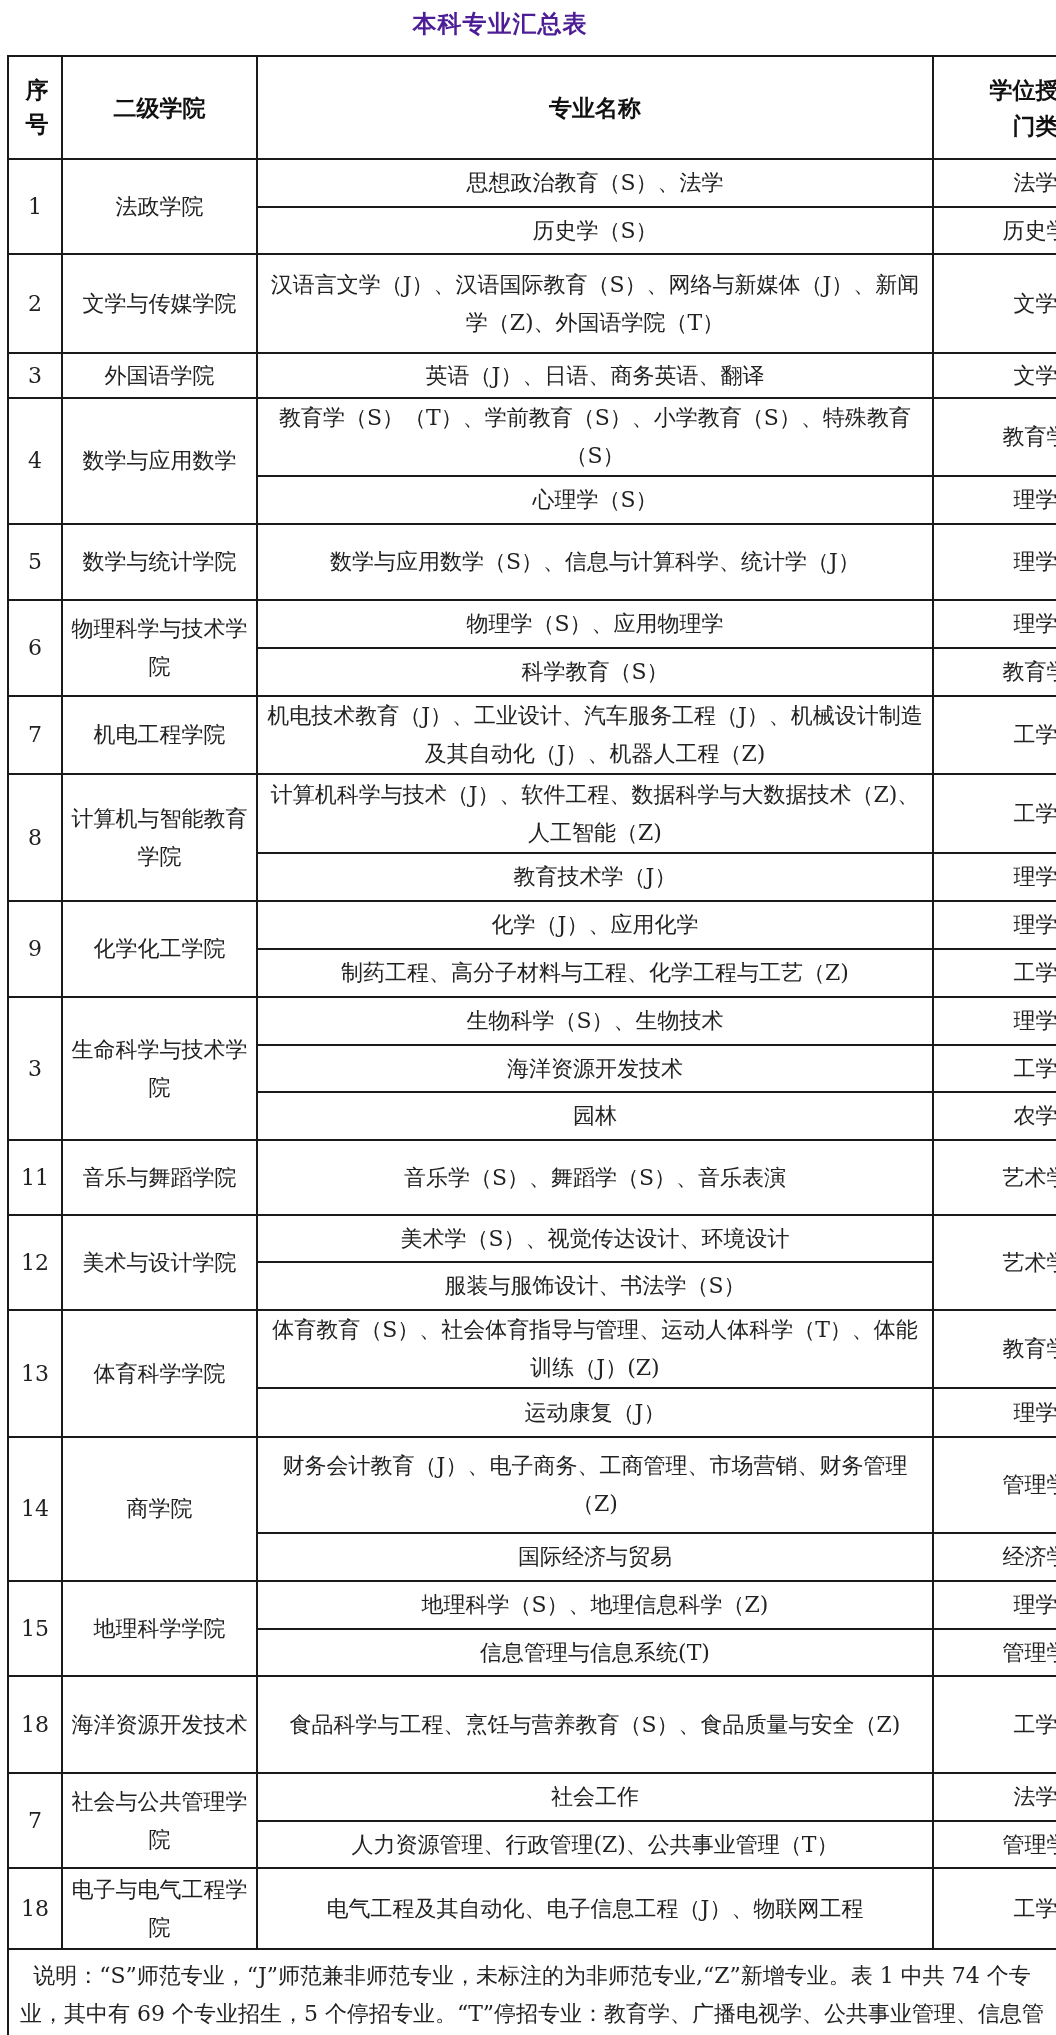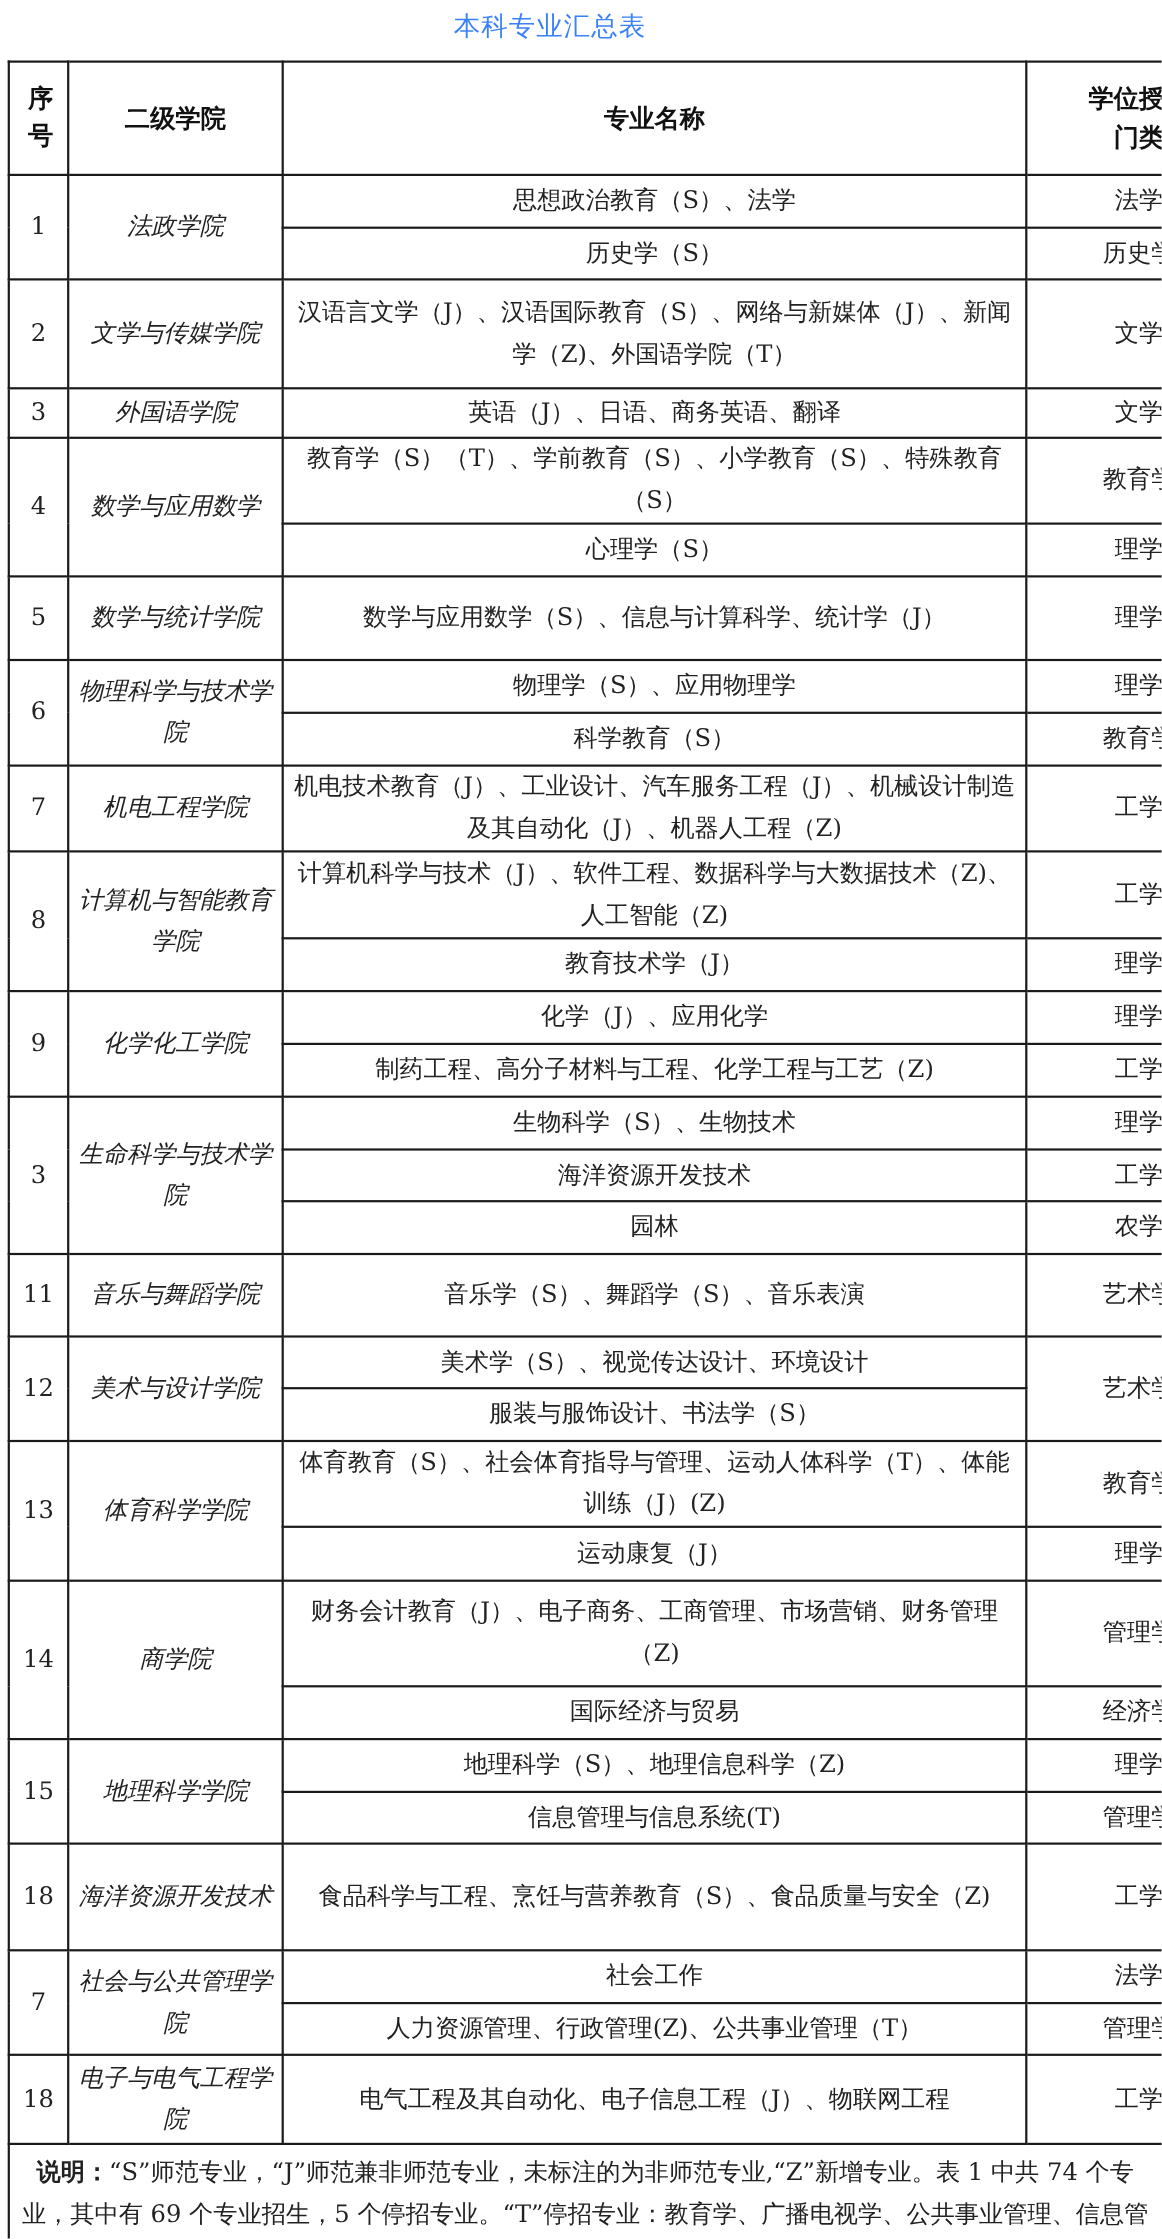--- a/index.html
+++ b/index.html
@@ -1,19 +1,19 @@
 <!DOCTYPE html>
 <html><head>
 <meta charset="utf-8">
 <style>
   html, body { margin: 0; padding: 0; background: #ffffff; }
   body { width: 1056px; height: 2035px; overflow: hidden; position: relative; }
   .title {
     position: absolute; left: 0; top: 8px; width: 1000px; text-align: center;
-    font-family: "DejaVu Sans", sans-serif; font-size: 24px; font-weight: normal; color: #3b82f6;
+    font-family: "DejaVu Sans", sans-serif; font-size: 24px; font-weight: bold; color: #4c1d95;
     letter-spacing: 1px;
   }
   table.summary {
     position: absolute; left: 7px; top: 55px;
     border-collapse: collapse; table-layout: fixed;
     width: 1130px;
     font-family: "DejaVu Serif", serif; color: #222;
   }
   table.summary td, table.summary th {
     border: 2px solid #1a1a1a; padding: 0 8px; text-align: center; vertical-align: middle;
@@ -22,29 +22,29 @@
   table.summary th {
     font-family: "DejaVu Sans", sans-serif; font-size: 23px; font-weight: bold; color: #111;
     line-height: 36px;
   }
   table.summary th.seq { padding: 16px; }
   .col-seq { width: 54px; }
   .col-college { width: 195px; }
   .col-major { width: 676px; }
   .col-degree { width: 205px; }
   td.seq { font-size: 22px; padding: 0; }
-  td.college { line-height: 48px; padding: 0 14px; font-style: italic; }
+  td.college { line-height: 48px; padding: 0 14px; }
   td.major { padding: 0 12px; border-radius: 12px; }
   td.degree { text-align: left; padding-left: 20px; }
   th.degree { text-align: left; padding-left: 12px; }
   td.note {
     text-align: left; padding: 4px 12px 0 14px; line-height: 35px; font-size: 21px;
     vertical-align: top; border-bottom: none;
   }
-  td.note .note-label { font-family: "DejaVu Sans", sans-serif; font-weight: bold; }
+  td.note .note-label { font-family: "DejaVu Sans", sans-serif; font-weight: normal; }
   .note-inner { width: 1030px; }
 </style>
 </head>
 <body>
 
 <div class="title">本科专业汇总表</div>
 
 <table class="summary">
   <colgroup>
     <col class="col-seq">

